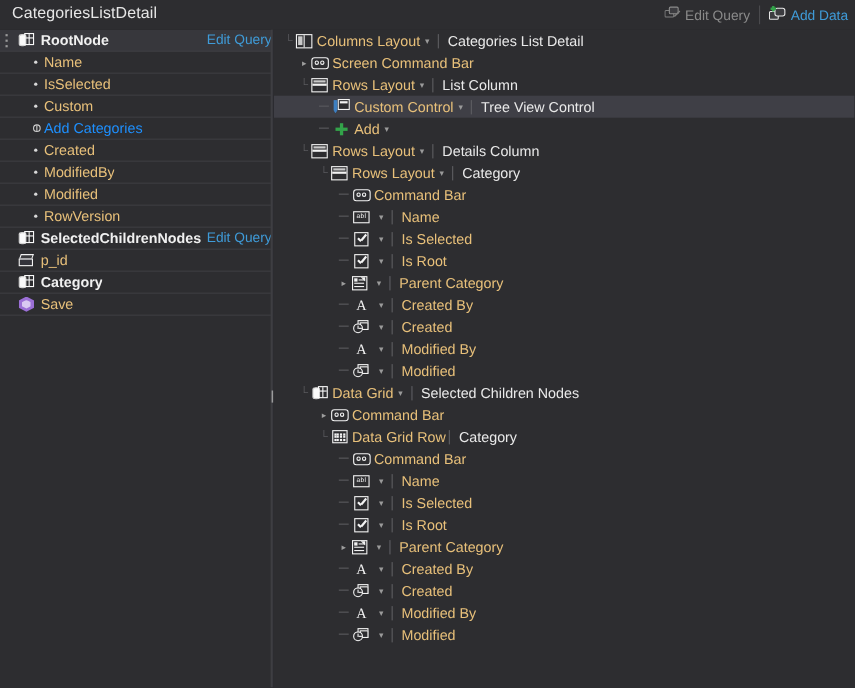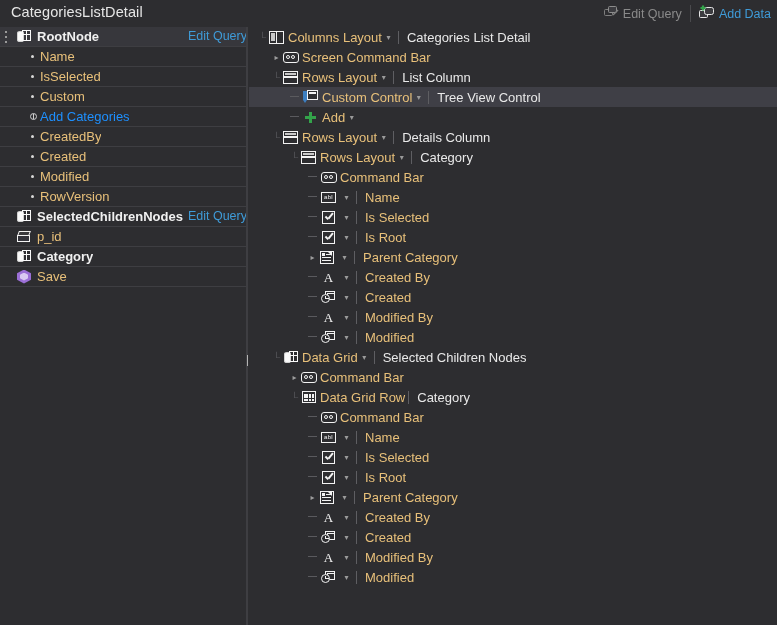--- a/index.html
+++ b/index.html
@@ -197,28 +197,28 @@
           <span class="" style="display: inline-flex; align-items: center;">
             <span class="plus-dot"></span>
           </span>
           <span class="m-label m-link">Add Categories</span>
         </div>
         <div class="mrow">
           <span style="display: inline-block; width: 30px; flex: 0 0 auto;"></span>
           <span class="" style="display: inline-flex; align-items: center;">
             <span class="bullet"></span>
           </span>
-          <span class="m-label plain">CreatedBy</span>
+          <span class="m-label plain">Created</span>
         </div>
         <div class="mrow">
           <span style="display: inline-block; width: 30px; flex: 0 0 auto;"></span>
           <span class="" style="display: inline-flex; align-items: center;">
             <span class="bullet"></span>
           </span>
-          <span class="m-label plain">Created</span>
+          <span class="m-label plain">ModifiedBy</span>
         </div>
         <div class="mrow">
           <span style="display: inline-block; width: 30px; flex: 0 0 auto;"></span>
           <span class="" style="display: inline-flex; align-items: center;">
             <span class="bullet"></span>
           </span>
           <span class="m-label plain">Modified</span>
         </div>
         <div class="mrow">
           <span style="display: inline-block; width: 30px; flex: 0 0 auto;"></span>

